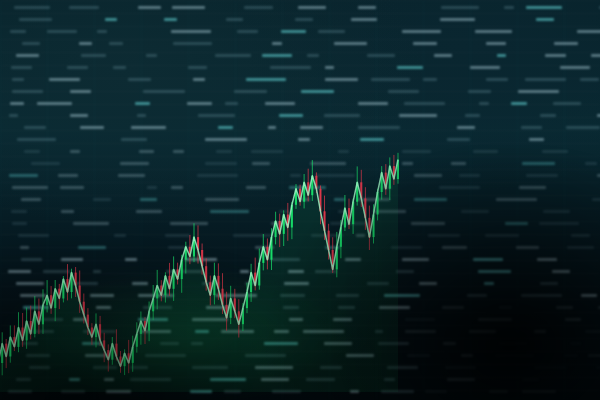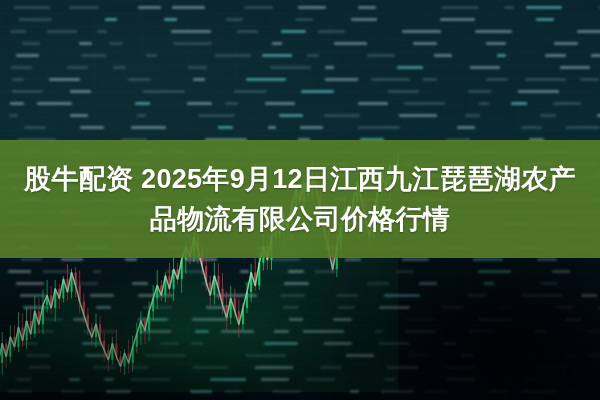--- a/index.html
+++ b/index.html
@@ -633,21 +633,14 @@
         <line x1="393.9" y1="154.9" x2="393.9" y2="184.9" stroke="#e0384b" stroke-width="0.9" opacity="0.8"></line>
         <rect x="392.9" y="166.1" width="2.1" height="12.9" fill="#e0384b" opacity="0.92"></rect>
         <line x1="398.0" y1="152.8" x2="398.0" y2="183.7" stroke="#18e06a" stroke-width="0.9" opacity="0.8"></line>
         <rect x="396.9" y="159.7" width="2.1" height="19.4" fill="#18e06a" opacity="0.92"></rect>
         <polyline points="-6.0,350.1 -1.9,363.0 2.2,343.6 6.2,356.5 10.3,337.1 14.4,346.8 18.5,327.5 22.6,340.4 26.6,321.0 30.7,333.9 34.8,311.3 38.9,324.2 43.0,304.9 47.1,295.2 51.1,308.1 55.2,288.7 59.3,298.4 63.4,279.1 67.5,292.0 71.5,272.6 75.6,285.5 79.7,301.7 83.8,314.6 87.9,327.5 91.9,337.1 96.0,324.2 100.1,340.4 104.2,350.1 108.3,359.7 112.3,343.6 116.4,356.5 120.5,366.2 124.6,353.3 128.7,363.0 132.7,346.8 136.8,333.9 140.9,321.0 145.0,330.7 149.1,311.3 153.2,298.4 157.2,285.5 161.3,295.2 165.4,275.8 169.5,288.7 173.6,269.4 177.6,279.1 181.7,259.7 185.8,246.8 189.9,256.5 194.0,237.1 198.0,250.0 202.1,266.2 206.2,282.3 210.3,295.2 214.4,275.8 218.4,288.7 222.5,304.9 226.6,317.8 230.7,298.4 234.8,311.3 238.8,324.2 242.9,308.1 247.0,292.0 251.1,272.6 255.2,285.5 259.3,262.9 263.3,246.8 267.4,259.7 271.5,237.1 275.6,221.0 279.7,233.9 283.7,214.5 287.8,227.4 291.9,204.9 296.0,188.7 300.1,201.6 304.1,182.3 308.2,195.2 312.3,175.8 316.4,188.7 320.5,211.3 324.5,230.7 328.6,250.0 332.7,269.4 336.8,246.8 340.9,227.4 344.9,208.1 349.0,224.2 353.1,201.6 357.2,182.3 361.3,198.4 365.4,217.8 369.4,237.1 373.5,214.5 377.6,191.9 381.7,172.6 385.8,188.7 389.8,166.1 393.9,179.0 398.0,159.7" fill="none" stroke="#9ff5c4" stroke-width="1.5" opacity="0.85" stroke-linejoin="round"></polyline>
       </g>
     </svg>
 
   <div class="vignette"></div>
 
-  <div class="band" style="top:140px;height:118px;">
-    <div class="band-noise"></div>
-    <div class="title">
-      <div class="l1">股牛配资 2025年9月12日江西九江琵琶湖农产</div>
-      <div class="l2">品物流有限公司价格行情</div>
-    </div>
-  </div>
 
 </div>
 
 </body></html>

